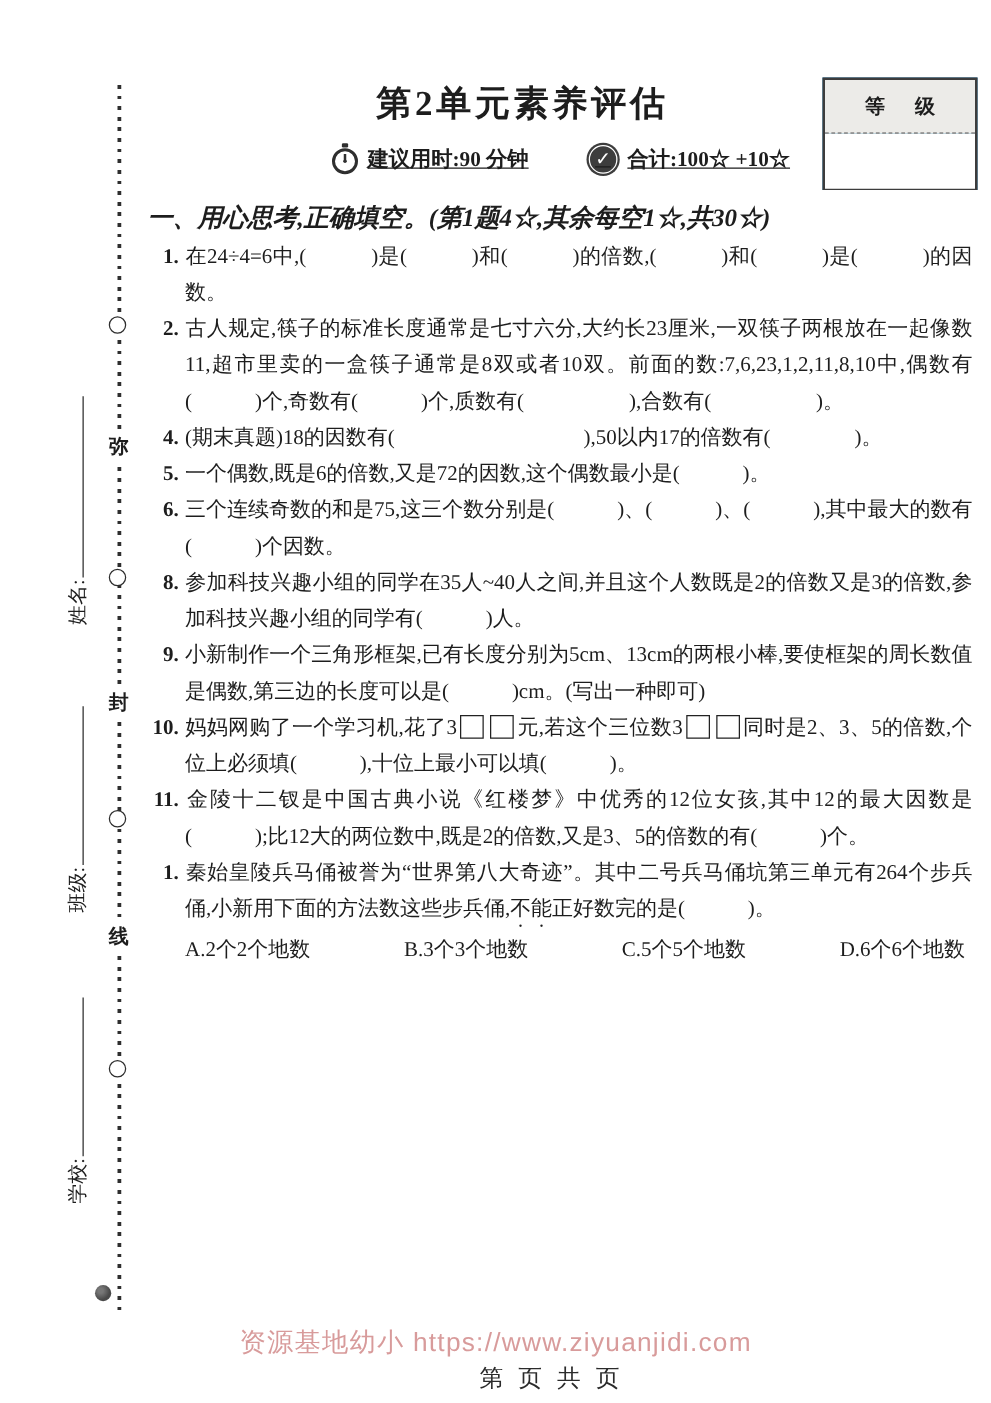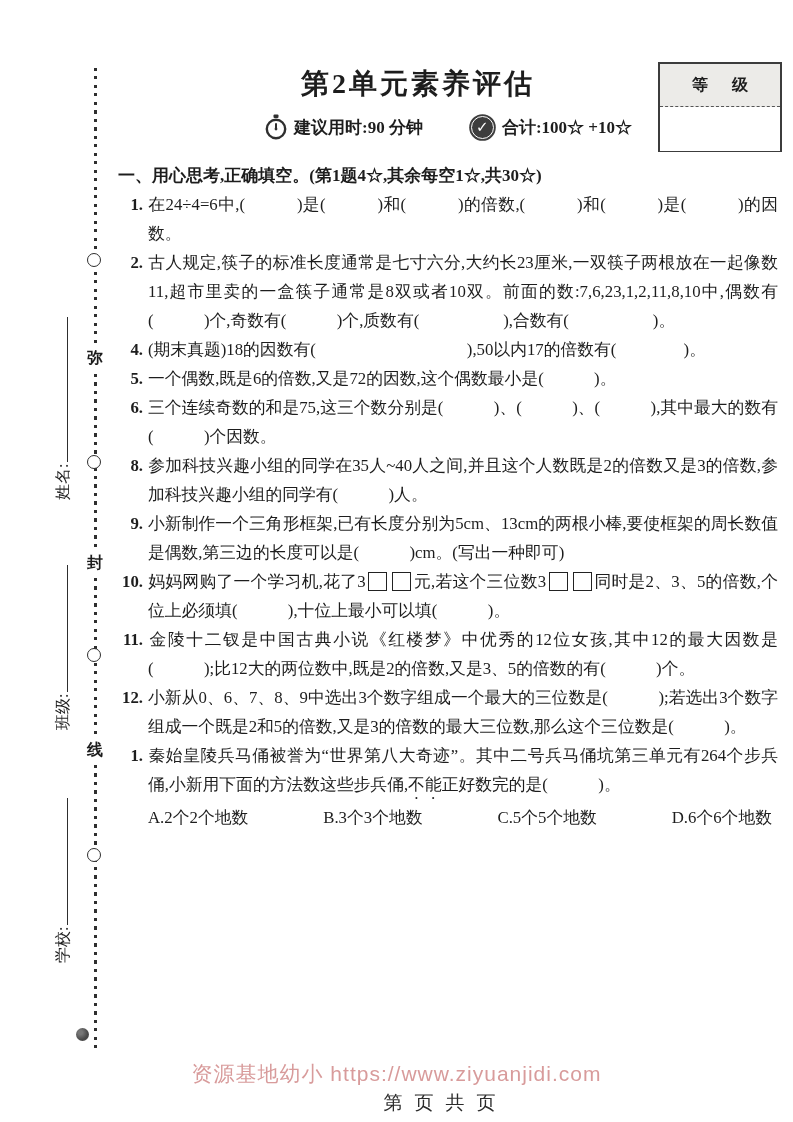--- a/index.html
+++ b/index.html
@@ -51,30 +51,30 @@
     font-size:16px;font-weight:700;letter-spacing:10px;text-indent:10px;
   }
   .grade-body{height:44px;background:#fff;}
   
   .main{position:absolute;left:118px;top:66px;width:660px;}
   .title{
     margin:0;text-align:center;font-size:28px;font-weight:700;
     letter-spacing:3px;line-height:36px;
     width:520px;margin-left:40px;
   }
-  .meta{display:flex;justify-content:center;gap:46px;margin-top:12px;font-size:17px;font-weight:700;}
+  .meta{display:flex;justify-content:center;gap:46px;margin-top:12px;font-size:17px;font-weight:700;text-decoration:underline;}
   .meta-item{display:flex;align-items:center;gap:6px;}
   .icon-timer{display:inline-flex;width:24px;height:26px;}
   .icon-check{
     display:inline-flex;width:21px;height:21px;border-radius:50%;
     background:#3d3d3d;border:1.5px solid #fff;box-shadow:0 0 0 1.8px #3d3d3d;
     color:#fff;font-size:15px;font-weight:700;align-items:center;justify-content:center;
     font-family:"DejaVu Sans",sans-serif;margin:0 2px;
   }
-  .sec-head{font-weight:700;font-size:17px;line-height:29px;margin-top:21px;}
+  .sec-head{font-weight:700;font-size:20px;line-height:29px;margin-top:21px;font-style:italic;}
   .q{padding-left:30px;text-align:justify;font-size:16.8px;line-height:29px;}
   .qnum{
     display:inline-block;width:30px;margin-left:-30px;text-align:right;
     padding-right:5px;box-sizing:border-box;font-weight:700;
   }
   .qtext{}
   .wbox{
     display:inline-block;width:19px;height:19px;border:1.6px solid #222;
     vertical-align:-4px;margin:0 2.5px;background:#fff;box-sizing:border-box;
   }
@@ -149,21 +149,20 @@
 
     <div class="q"><span class="qnum">1.</span><span class="qtext">在24÷4=6中,(　　　)是(　　　)和(　　　)的倍数,(　　　)和(　　　)是(　　　)的因数。</span></div>
     <div class="q"><span class="qnum">2.</span><span class="qtext">古人规定,筷子的标准长度通常是七寸六分,大约长23厘米,一双筷子两根放在一起像数11,超市里卖的一盒筷子通常是8双或者10双。前面的数:7,6,23,1,2,11,8,10中,偶数有(　　　)个,奇数有(　　　)个,质数有(　　　　　),合数有(　　　　　)。</span></div>
     <div class="q"><span class="qnum">4.</span><span class="qtext">(期末真题)18的因数有(　　　　　　　　　),50以内17的倍数有(　　　　)。</span></div>
     <div class="q"><span class="qnum">5.</span><span class="qtext">一个偶数,既是6的倍数,又是72的因数,这个偶数最小是(　　　)。</span></div>
     <div class="q"><span class="qnum">6.</span><span class="qtext">三个连续奇数的和是75,这三个数分别是(　　　)、(　　　)、(　　　),其中最大的数有(　　　)个因数。</span></div>
     <div class="q"><span class="qnum">8.</span><span class="qtext">参加科技兴趣小组的同学在35人~40人之间,并且这个人数既是2的倍数又是3的倍数,参加科技兴趣小组的同学有(　　　)人。</span></div>
     <div class="q"><span class="qnum">9.</span><span class="qtext">小新制作一个三角形框架,已有长度分别为5cm、13cm的两根小棒,要使框架的周长数值是偶数,第三边的长度可以是(　　　)cm。(写出一种即可)</span></div>
     <div class="q"><span class="qnum">10.</span><span class="qtext">妈妈网购了一个学习机,花了3<span class="wbox"></span><span class="wbox"></span>元,若这个三位数3<span class="wbox"></span><span class="wbox"></span>同时是2、3、5的倍数,个位上必须填(　　　),十位上最小可以填(　　　)。</span></div>
     <div class="q"><span class="qnum">11.</span><span class="qtext">金陵十二钗是中国古典小说《红楼梦》中优秀的12位女孩,其中12的最大因数是(　　　);比12大的两位数中,既是2的倍数,又是3、5的倍数的有(　　　)个。</span></div>
-    <div class="q"><span class="qnum">12.</span><span class="qtext">小新从0、6、7、8、9中选出3个数字组成一个最大的三位数是(　　　);若选出3个数字组成一个既是2和5的倍数,又是3的倍数的最大三位数,那么这个三位数是(　　　)。</span></div>
 
 
     <div class="q">
       <span class="qnum">1.</span><span class="qtext"><span>秦始皇陵兵马俑被誉为“世界第八大奇迹”。其中二号兵马俑坑第三单元有264个步兵俑,小新用下面的方法数这些步兵俑,</span><span class="emph">不能</span><span>正好数完的是(　　　)。</span></span>
       <div class="opts">
         <span>A.2个2个地数</span>
         <span>B.3个3个地数</span>
         <span>C.5个5个地数</span>
         <span>D.6个6个地数</span>
       </div>

